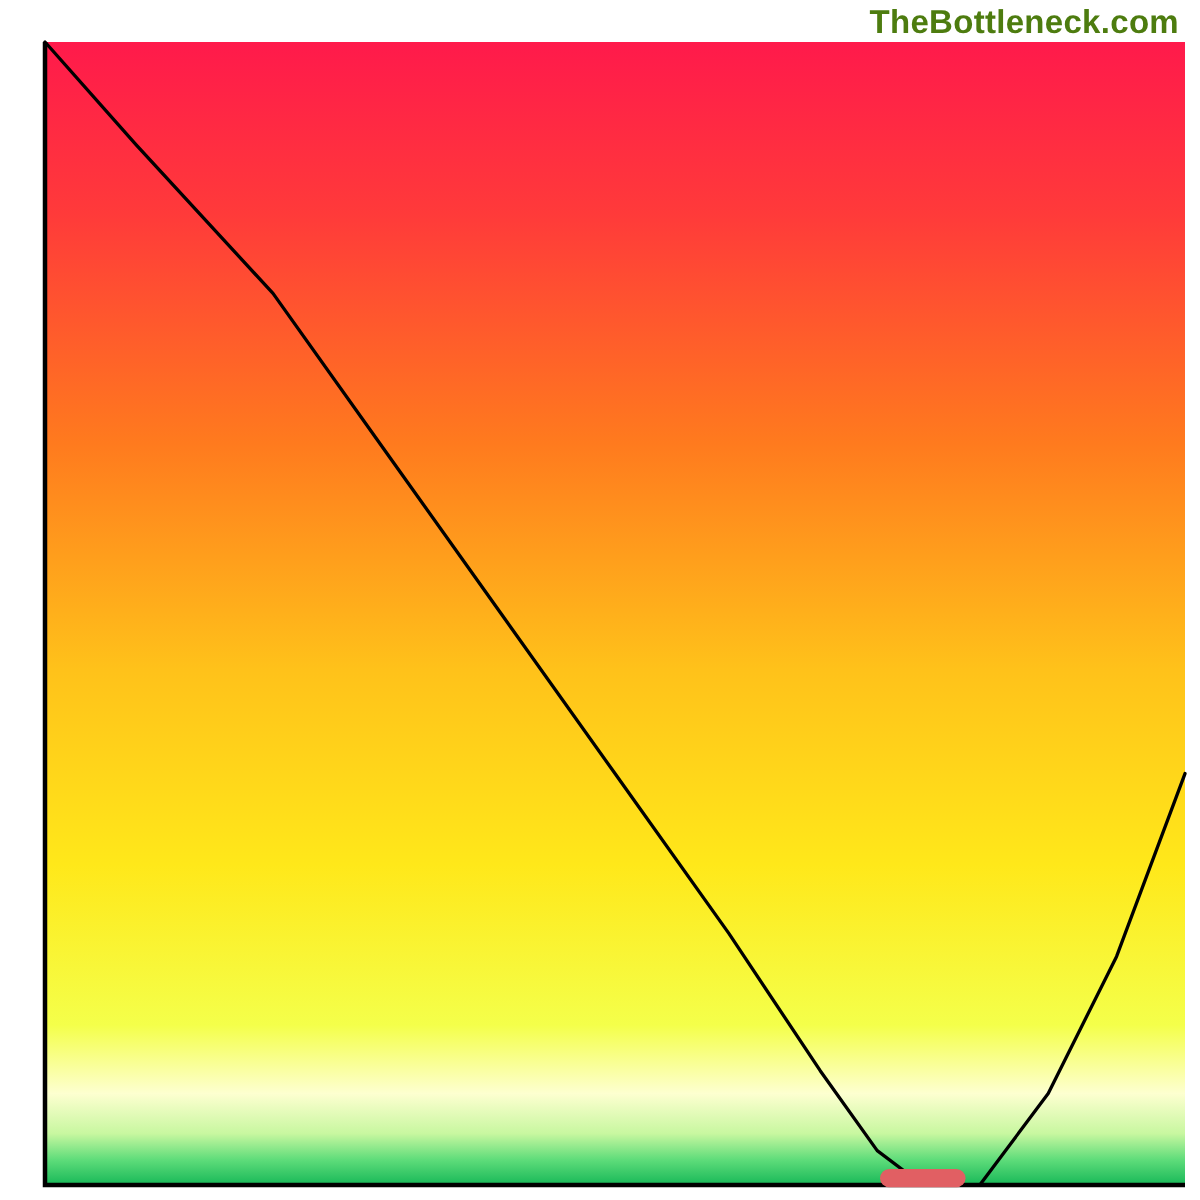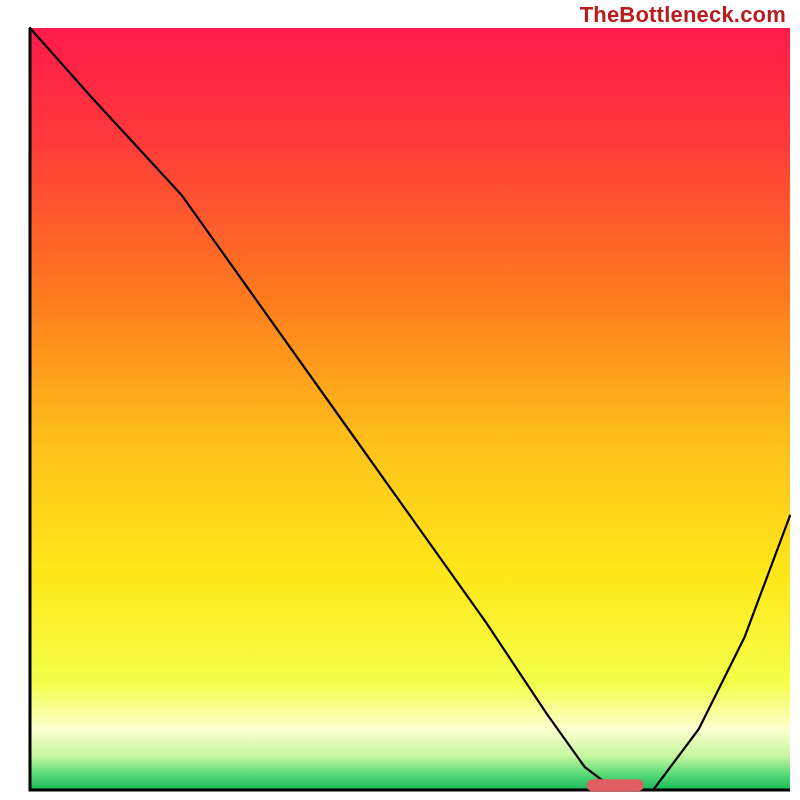--- a/index.html
+++ b/index.html
@@ -13,21 +13,21 @@
   }
   .chart-container {
     position: relative;
     width: 800px;
     height: 800px;
   }
   .watermark {
     position: absolute;
     top: 2px;
     right: 14px;
-    color: #b91c1c;
+    color: #4d7c0f;
     font-size: 22px;
     font-weight: 600;
     letter-spacing: 0.2px;
   }
   svg.plot {
     position: absolute;
     left: 0;
     top: 0;
     width: 800px;
     height: 800px;

